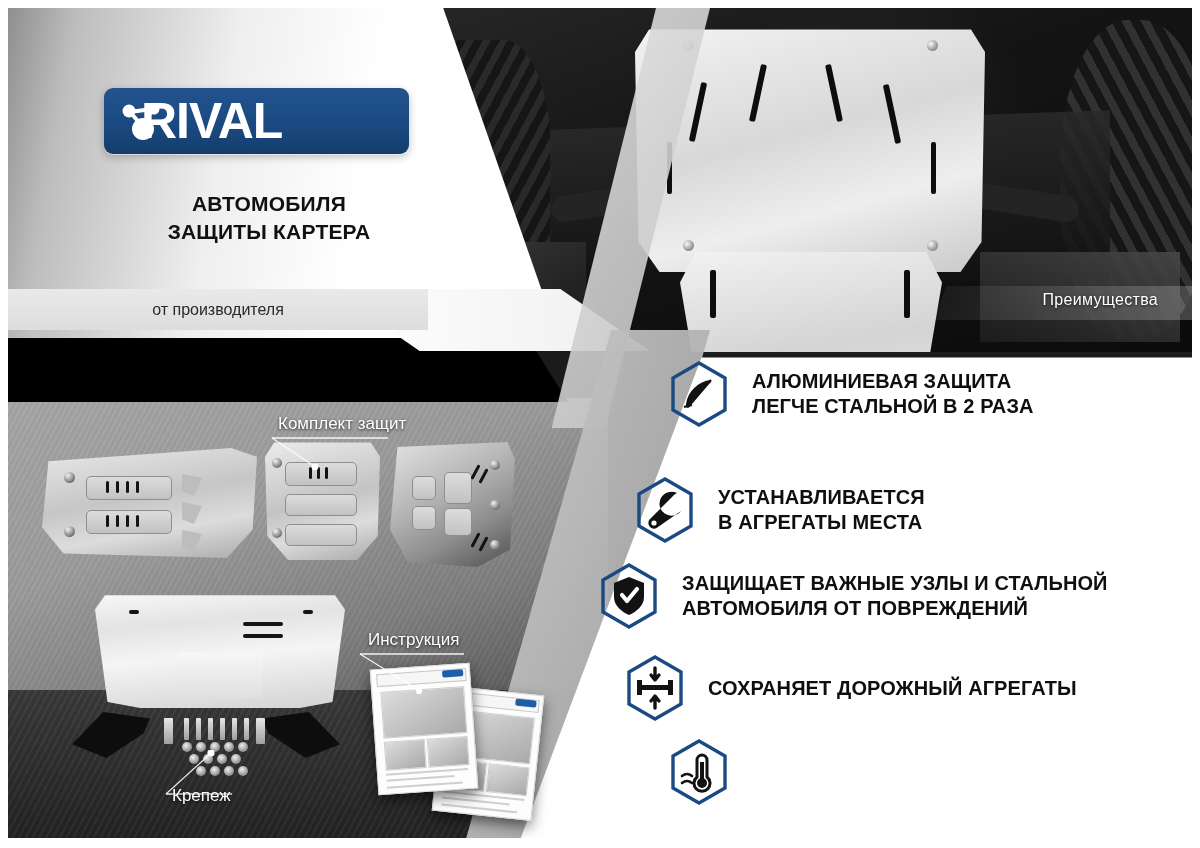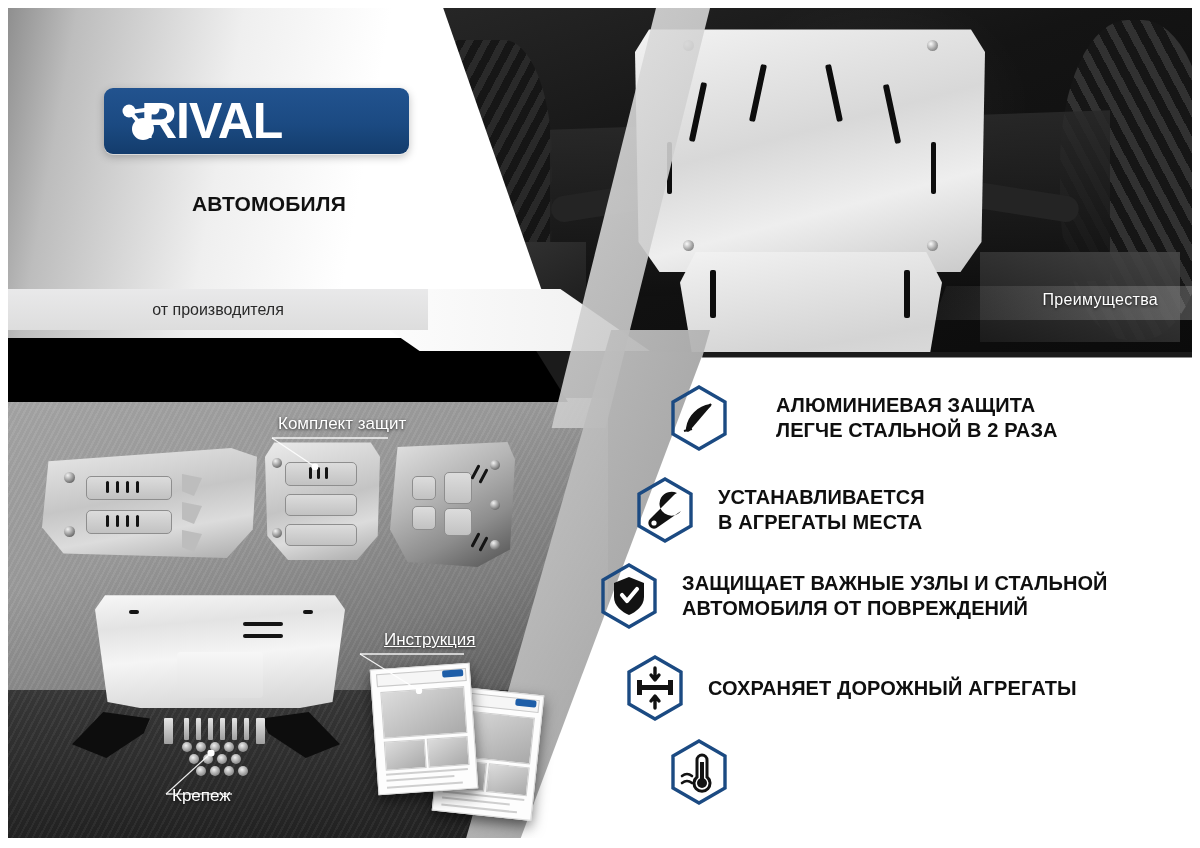--- a/index.html
+++ b/index.html
@@ -370,21 +370,21 @@
     <line x1="2" y1="8" x2="44" y2="36" stroke="#ffffff" stroke-width="1.2" opacity=".9"></line>
     <circle cx="45" cy="37" r="3.4" fill="#ffffff"></circle>
   </svg>
   <div class="label" style="left:278px;top:414px;">Комплект защит</div>
 
   <svg class="leader" style="left:358px;top:648px;width:108px;height:46px;" viewBox="0 0 108 46">
     <line x1="2" y1="6" x2="106" y2="6" stroke="#ffffff" stroke-width="1.4" opacity=".9"></line>
     <line x1="2" y1="6" x2="60" y2="42" stroke="#ffffff" stroke-width="1.2" opacity=".9"></line>
     <circle cx="61" cy="43" r="3.2" fill="#ffffff"></circle>
   </svg>
-  <div class="label" style="left:384px;top:630px;text-decoration:underline;">Инструкция</div>
+  <div class="label" style="left:368px;top:630px;">Инструкция</div>
 
   <svg class="leader" style="left:164px;top:750px;width:70px;height:46px;" viewBox="0 0 70 46">
     <line x1="2" y1="44" x2="68" y2="44" stroke="#ffffff" stroke-width="1.4" opacity=".9"></line>
     <line x1="2" y1="44" x2="46" y2="4" stroke="#ffffff" stroke-width="1.2" opacity=".9"></line>
     <circle cx="47" cy="3" r="3.6" fill="#ffffff"></circle>
   </svg>
   <div class="label" style="left:172px;top:786px;">Крепеж</div>
 
   <div class="sliver2"></div>
   <div class="sliver"></div>
@@ -398,31 +398,32 @@
       <line x1="12" y1="12" x2="25" y2="27" stroke="#ffffff" stroke-width="4"></line>
       <circle cx="11" cy="11" r="6.5" fill="#ffffff"></circle>
       <circle cx="36" cy="9" r="5.5" fill="#ffffff"></circle>
       <circle cx="25" cy="29" r="11" fill="#ffffff"></circle>
     </svg>
     <div class="logo-word">RIVAL</div>
   </div>
 
   <div class="headline">
     <div>АВТОМОБИЛЯ</div>
+    <div>ЗАЩИТЫ КАРТЕРА</div>
   </div>
 
   <div class="wedge-white"></div>
   <div class="subband">
     <span>от производителя</span>
   </div>
 
   <div class="benefits"></div>
   <div class="benefits-inner">
 
-    <div class="ben-item" style="left:148px;top:376px;gap:24px;">
+    <div class="ben-item" style="left:148px;top:352px;">
       <div class="hexwrap">
         <svg viewBox="0 0 62 68" width="62" height="68">
           <polygon points="31,3 57,18 57,50 31,65 5,50 5,18" fill="none" stroke="#1b4a82" stroke-width="3.4"></polygon>
           <path d="M42 20 C30 22 20 31 18 44 C17 48 20 49 22 46 C26 39 34 30 43 22 Z" fill="#121212"></path>
           <path d="M43 20 L20 47" stroke="#121212" stroke-width="2.2" fill="none"></path>
           <path d="M16 47 L24 45" stroke="#121212" stroke-width="2" fill="none"></path>
         </svg>
       </div>
       <div class="ben-text">АЛЮМИНИЕВАЯ ЗАЩИТА
 ЛЕГЧЕ СТАЛЬНОЙ В 2 РАЗА</div>

